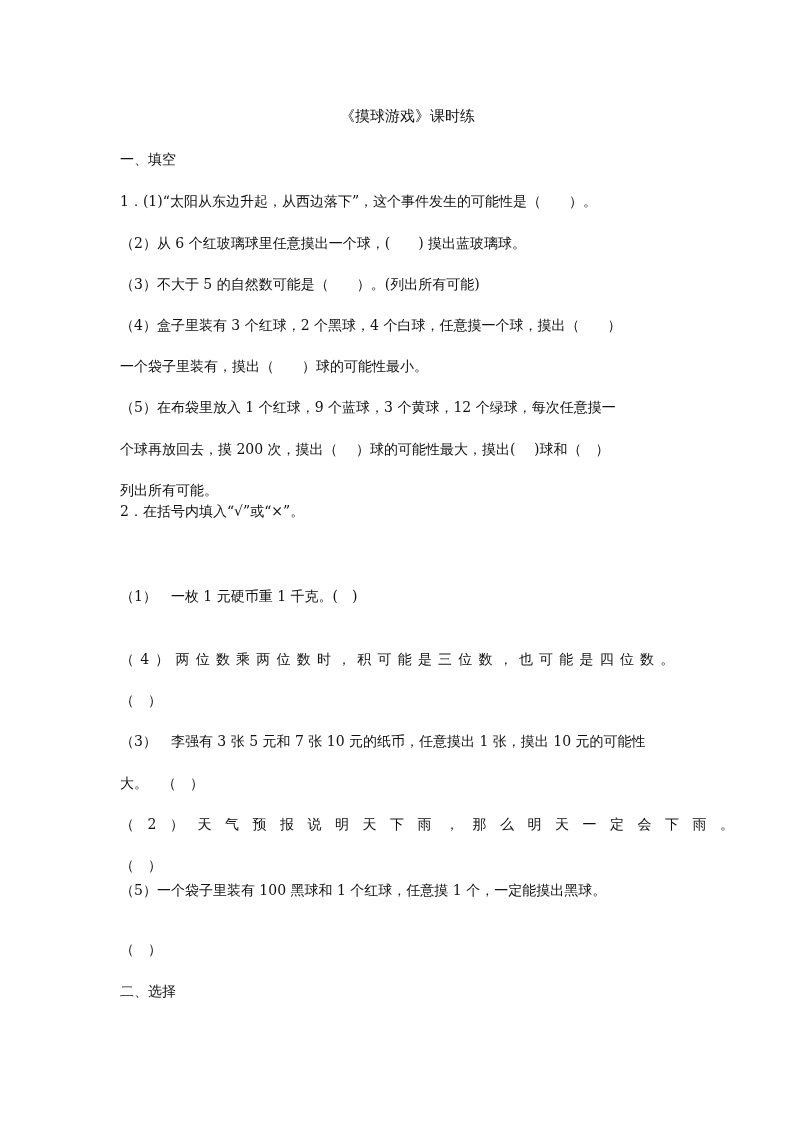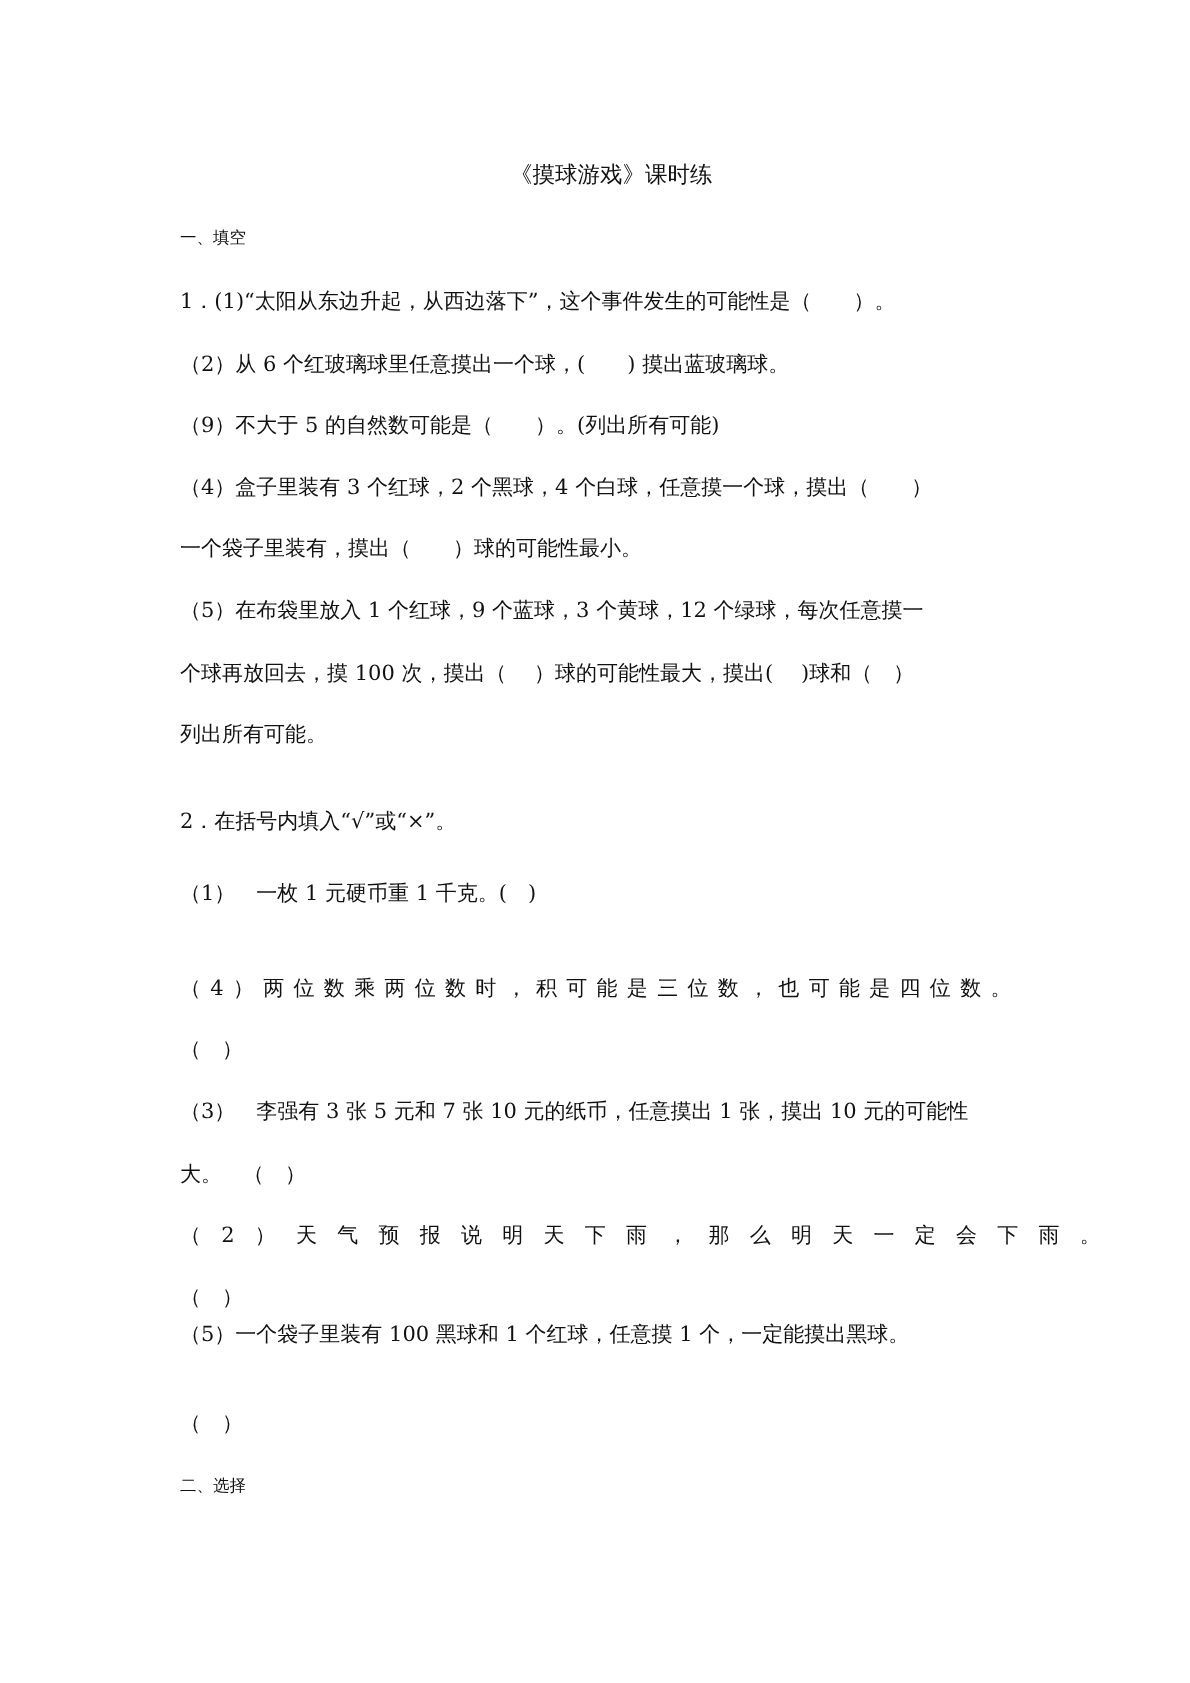--- a/index.html
+++ b/index.html
@@ -1,39 +1,39 @@
 <!DOCTYPE html>
 <html><head>
 <meta charset="utf-8">
 <style>
   html, body { margin: 0; padding: 0; background: #ffffff; }
   body { width: 793px; height: 1122px; position: relative; overflow: hidden;
          font-family: "DejaVu Serif", "Liberation Serif", serif; color: #111; }
   .line { position: absolute; left: 120px; font-size: 14px; white-space: nowrap; line-height: 18px; }
   .title { position: absolute; left: 13px; width: 789px; text-align: center; top: 107px; font-size: 15px; }
-  .heading { font-size: 11px; text-align: right; }
+  .heading { font-size: 14px; text-align: right; }
 </style>
 </head>
 <body>
 
 <div>
   <div class="title">《摸球游戏》课时练</div>
 
   <div class="line heading" style="top:150px">一、填空</div>
 
   <div class="line" style="top:192px">1．(1)“太阳从东边升起，从西边落下”，这个事件发生的可能性是（　　）。</div>
   <div class="line" style="top:234px">（2）从 6 个红玻璃球里任意摸出一个球，(　　) 摸出蓝玻璃球。</div>
-  <div class="line" style="top:275px">（9）不大于 5 的自然数可能是（　　）。(列出所有可能)</div>
+  <div class="line" style="top:275px">（3）不大于 5 的自然数可能是（　　）。(列出所有可能)</div>
   <div class="line" style="top:316px">（4）盒子里装有 3 个红球，2 个黑球，4 个白球，任意摸一个球，摸出（　　）</div>
   <div class="line" style="top:357px">一个袋子里装有，摸出（　　）球的可能性最小。</div>
   <div class="line" style="top:398px">（5）在布袋里放入 1 个红球，9 个蓝球，3 个黄球，12 个绿球，每次任意摸一</div>
-  <div class="line" style="top:440px">个球再放回去，摸 100 次，摸出（　 ）球的可能性最大，摸出(　 )球和（　）</div>
+  <div class="line" style="top:440px">个球再放回去，摸 200 次，摸出（　 ）球的可能性最大，摸出(　 )球和（　）</div>
   <div class="line" style="top:481px">列出所有可能。</div>
 
-  <div class="line" style="top:539px">2．在括号内填入“√”或“×”。</div>
+  <div class="line" style="top:502px">2．在括号内填入“√”或“×”。</div>
   <div class="line" style="top:587px">（1）　一枚 1 元硬币重 1 千克。(　)</div>
   <div class="line" style="top:650px; letter-spacing:6.2px">（4）两位数乘两位数时，积可能是三位数，也可能是四位数。</div>
   <div class="line" style="top:691px">（　）</div>
   <div class="line" style="top:732px">（3）　李强有 3 张 5 元和 7 张 10 元的纸币，任意摸出 1 张，摸出 10 元的可能性</div>
   <div class="line" style="top:774px">大。　（　）</div>
   <div class="line" style="top:815px; letter-spacing:13.5px">（2）天气预报说明天下雨，那么明天一定会下雨。</div>
   <div class="line" style="top:856px">（　）</div>
   <div class="line" style="top:881px">（5）一个袋子里装有 100  黑球和 1 个红球，任意摸 1 个，一定能摸出黑球。</div>
   <div class="line" style="top:940px">（　）</div>
 

